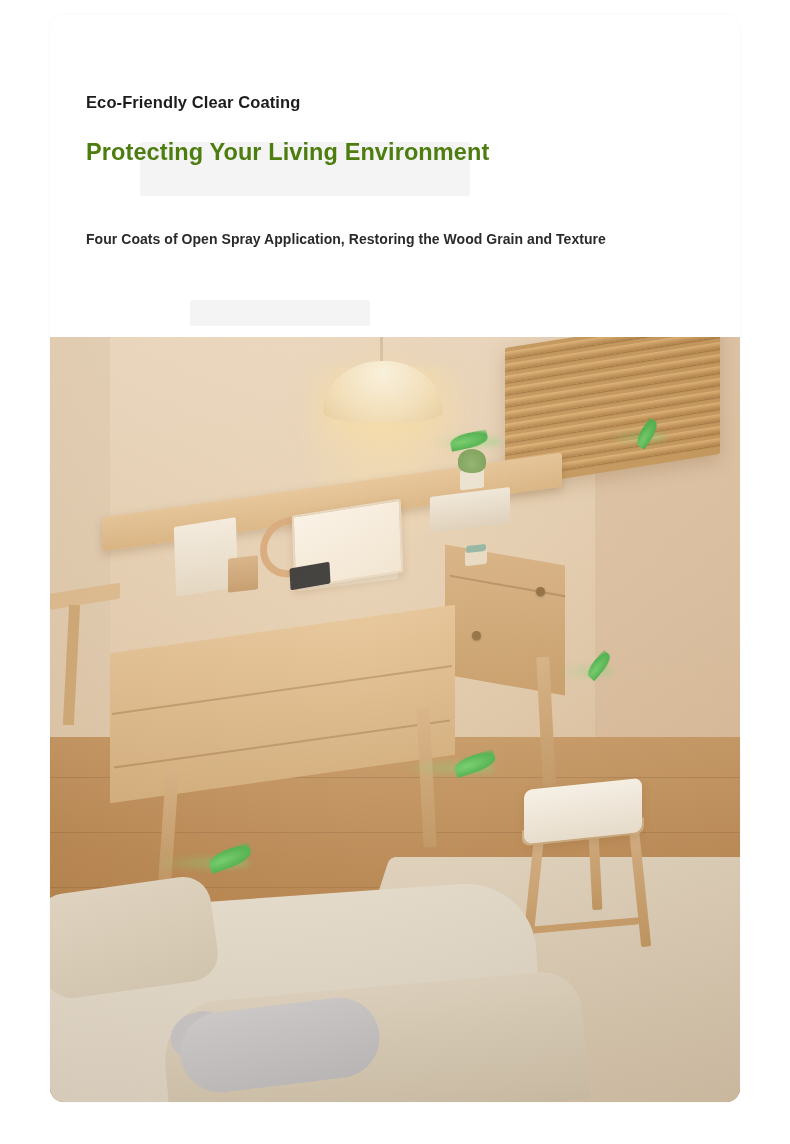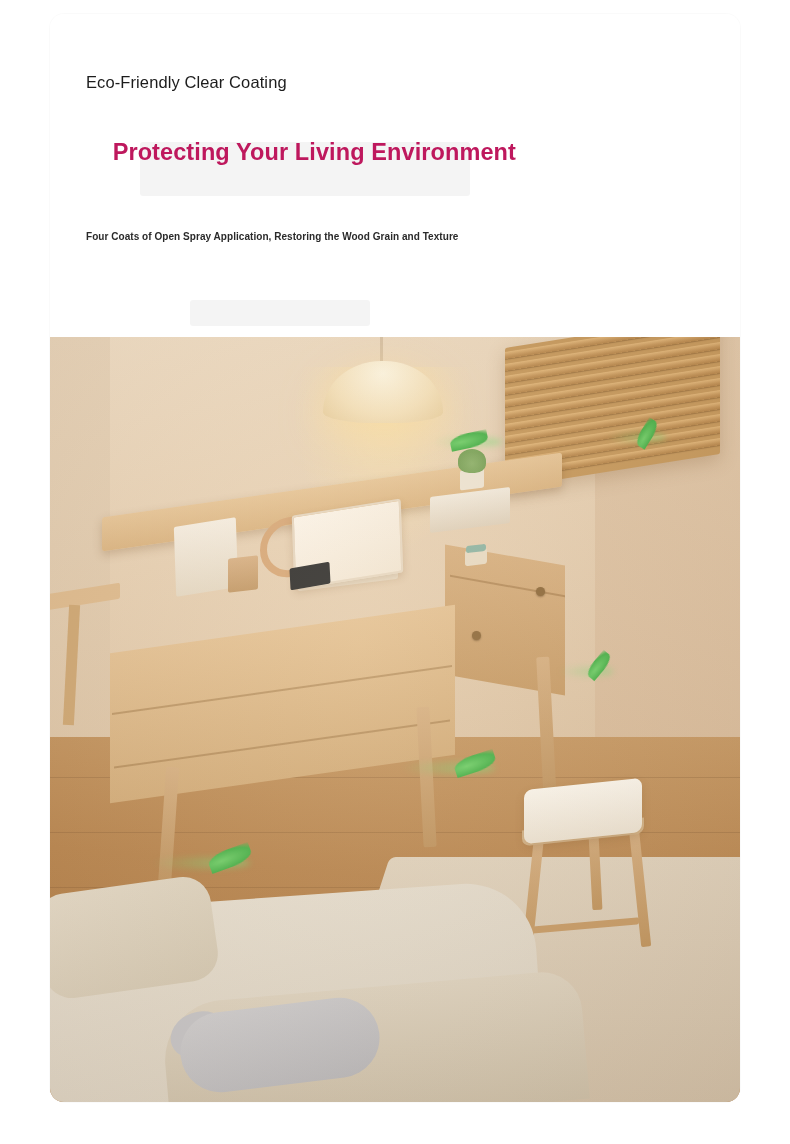--- a/index.html
+++ b/index.html
@@ -40,47 +40,46 @@
     left: 0;
     top: 0;
     width: 690px;
     height: 323px;
     background: #ffffff;
   }
 
   .eyebrow {
     position: absolute;
     left: 36px;
-    top: 59px;
+    top: 79px;
     font-size: 16.5px;
-    font-weight: normal;
+    font-weight: bold;
     color: #1c1c1c;
     letter-spacing: 0.1px;
     text-align: right;
   }
 
   .headline {
     position: absolute;
     left: 36px;
     top: 124px;
     width: 430px;
     font-size: 23.5px;
     font-weight: bold;
-    color: #be185d;
+    color: #4d7c0f;
     line-height: 1.2;
     letter-spacing: 0.1px;
-    text-align: right;
   }
 
   .subhead {
     position: absolute;
     left: 36px;
     top: 217px;
     width: 520px;
-    font-size: 10px;
+    font-size: 14px;
     font-weight: bold;
     color: #2a2a2a;
     letter-spacing: 0.05px;
   }
 
   .body-copy {
     position: absolute;
     left: 36px;
     top: 248px;
     width: 400px;

